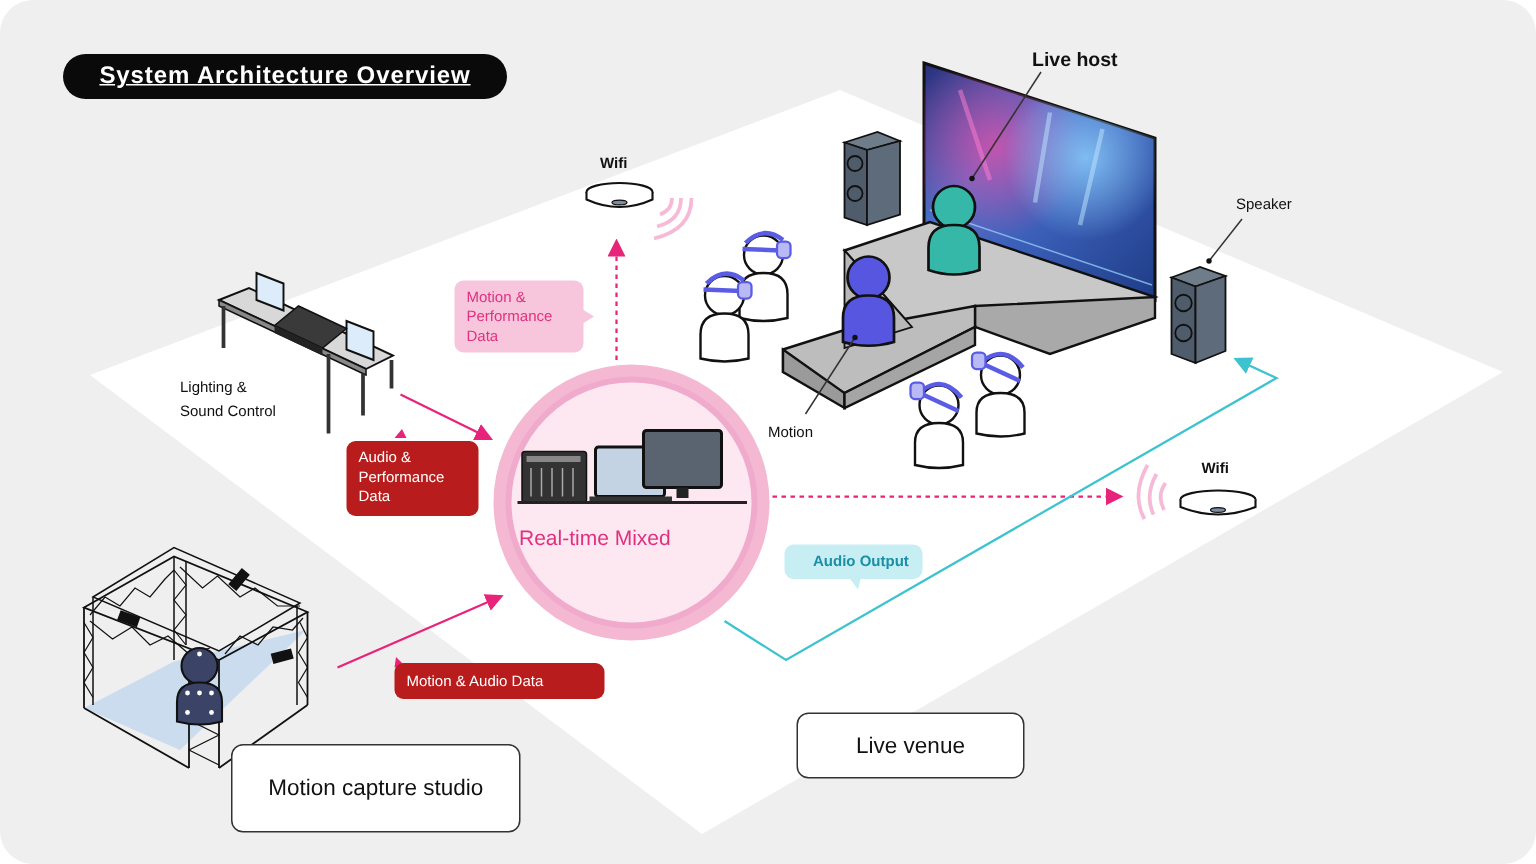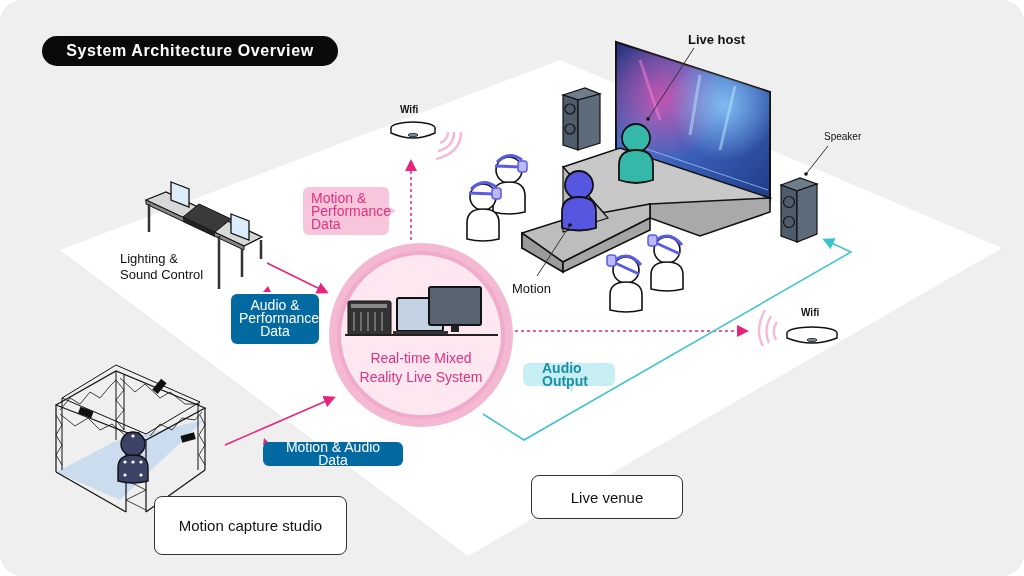--- a/index.html
+++ b/index.html
@@ -1,30 +1,30 @@
 <!DOCTYPE html>
 <html><head>
 <meta charset="utf-8">
 <style>
   html,body{margin:0;padding:0;background:#ffffff;}
   body{width:1024px;height:576px;overflow:hidden;font-family:"Liberation Sans",sans-serif;}
   #stage{position:relative;width:1024px;height:576px;background:#efefef;border-radius:22px;overflow:hidden;}
   svg.bg{position:absolute;left:0;top:0;}
   .title-pill{position:absolute;left:42px;top:36px;width:296px;height:30px;background:#0a0a0a;color:#fff;border-radius:15px;
-    font-size:16px;font-weight:bold;letter-spacing:0.6px;display:flex;align-items:center;justify-content:center;}
-  .lbl{position:absolute;color:#111;font-size:13px;line-height:16px;}
+    font-size:16px;font-weight:bold;letter-spacing:0.6px;display:flex;align-items:center;justify-content:center;text-decoration:underline;}
+  .lbl{position:absolute;color:#111;font-size:10px;line-height:16px;}
   .lbl.sm{font-size:10px;}
   .lbl.bold{font-weight:bold;font-size:10px;}
-  .bubble{position:absolute;border-radius:6px;font-size:14px;line-height:13px;padding:5px 8px;box-sizing:border-box;}
-  .bubble.hot{background:#0369a1;color:#fff;text-align:center;}
+  .bubble{position:absolute;border-radius:6px;font-size:10px;line-height:13px;padding:5px 8px;box-sizing:border-box;}
+  .bubble.hot{background:#b91c1c;color:#fff;}
   .bubble.soft{background:#f7c6dc;color:#e0307f;}
   .bubble.cyan{background:#c7eef3;color:#1a8fa6;padding-left:19px;}
   .box{position:absolute;background:#fff;border:1.5px solid #333;border-radius:8px;font-size:15px;color:#111;
     display:flex;align-items:center;justify-content:center;box-sizing:border-box;}
-  .center-label{position:absolute;left:346px;top:349px;width:150px;text-align:center;color:#e0307f;font-size:14px;line-height:19px;}
+  .center-label{position:absolute;left:346px;top:349px;width:150px;color:#e0307f;font-size:14px;line-height:19px;}
 </style>
 </head>
 <body>
 
 <div id="stage">
 
 <svg class="bg" width="1024" height="576" viewBox="0 0 1024 576">
   <defs>
     <linearGradient id="screenGrad" x1="0" y1="0" x2="1" y2="1">
       <stop offset="0" stop-color="#2a2f7a"></stop>
@@ -263,19 +263,18 @@
   <div>Performance</div>
   <div>Data</div>
 </div>
 
 <div class="bubble hot" style="left:263px;top:442px;width:140px;height:24px;display:flex;align-items:center;">Motion &amp; Audio Data</div>
 
 <div class="bubble cyan" style="left:523px;top:363px;width:92px;height:23px;display:flex;align-items:center;font-weight:bold;">Audio Output</div>
 
 <div class="center-label">
   <div>Real-time Mixed</div>
-  <div>Reality Live System</div>
 </div>
 
 <div class="box" style="left:154px;top:496px;width:193px;height:59px;">Motion capture studio</div>
 <div class="box" style="left:531px;top:475px;width:152px;height:44px;">Live venue</div>
 
 </div>
 
 </body></html>

